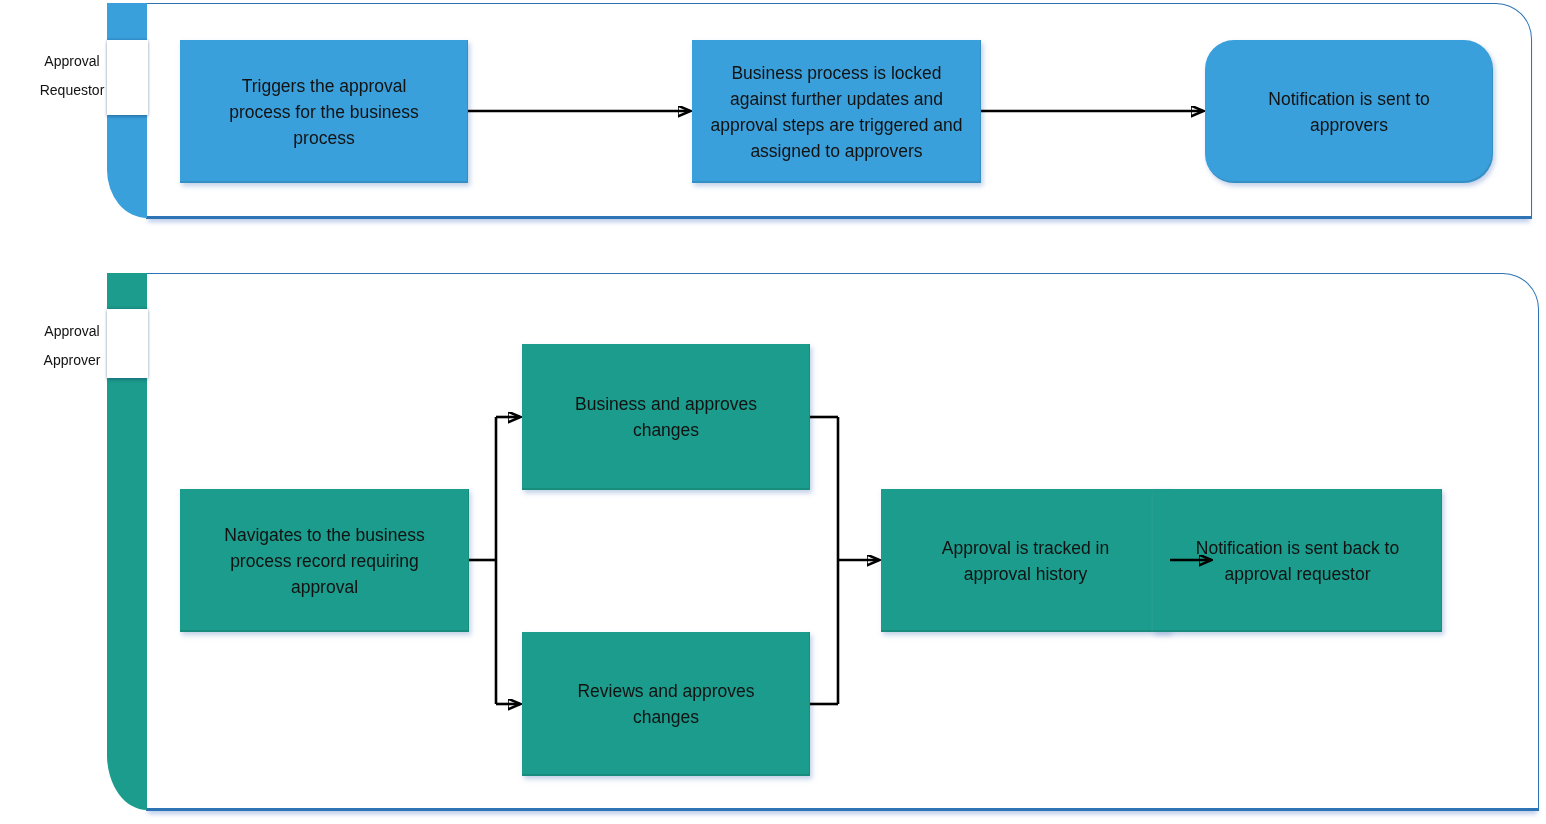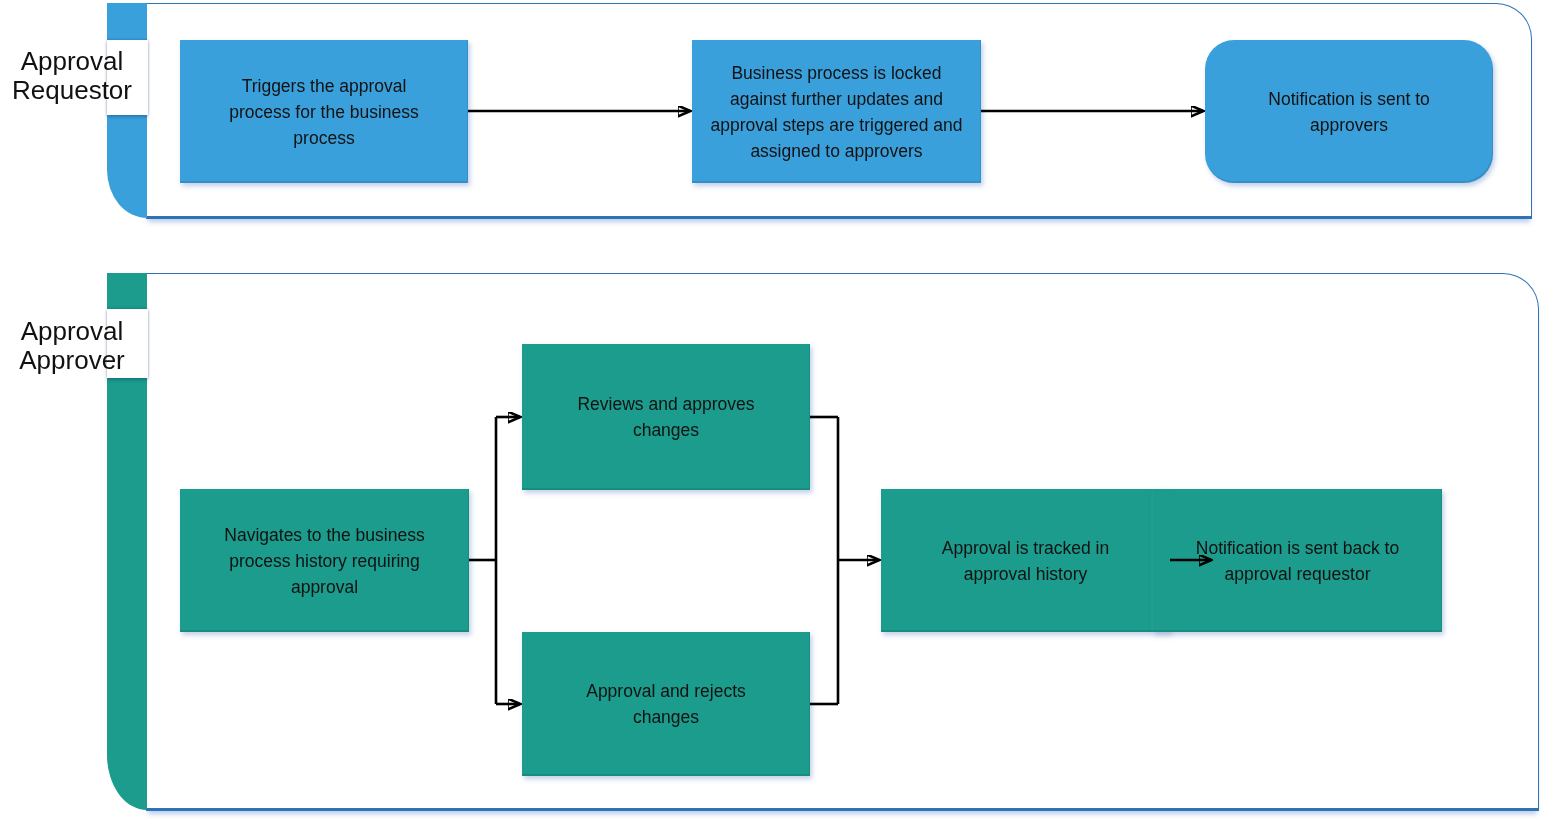--- a/index.html
+++ b/index.html
@@ -23,21 +23,21 @@
   .tab2{top:273px;height:537px;background:var(--approver_fill,#1B9C8C);border-bottom-left-radius:40px 55px;}
   .notch{
     position:absolute;left:107px;width:41px;background:#fff;
     box-shadow:0 2px 3px rgba(20,60,110,.40),0 -1px 2px rgba(20,60,110,.22);
   }
   .notch1{top:40px;height:75px;}
   .notch2{top:309px;height:69px;}
   
   .lane-label{
     position:absolute;left:8px;width:128px;text-align:center;
-    font-size:26px;line-height:29px;white-space:pre-line;color:#111;
+    font-size:14px;line-height:29px;white-space:pre-line;color:#111;
   }
   .label1{top:47px;}
   .label2{top:317px;}
   
   .node{
     position:absolute;display:flex;align-items:center;justify-content:center;
     text-align:center;font-size:17.5px;line-height:26px;color:#121212;
     box-shadow:inset -1px -2px 0 rgba(0,0,0,.10), 2px 3px 5px rgba(150,175,215,.6);
   }
   .node.blue{background:var(--requestor_fill,#3AA0DC);}
@@ -83,27 +83,27 @@
     <span class="txt">Notification is sent to approvers</span>
   </div>
 
   <div class="lane lane2"></div>
   <div class="tab tab2"></div>
   <div class="notch notch2"></div>
   <div class="lane-label label2">Approval
 Approver</div>
 
   <div class="node teal n1">
-    <span class="txt">Navigates to the business process history requiring approval</span>
+    <span class="txt">Navigates to the business process record requiring approval</span>
   </div>
   <div class="node teal n2">
-    <span class="txt">Reviews and approves changes</span>
+    <span class="txt">Business and approves changes</span>
   </div>
   <div class="node teal n3">
-    <span class="txt">Approval and rejects changes</span>
+    <span class="txt">Reviews and approves changes</span>
   </div>
   <div class="node teal n4">
     <span class="txt">Approval is tracked in approval history</span>
   </div>
   <div class="node teal n5">
     <span class="txt">Notification is sent back to approval requestor</span>
   </div>
 
   <svg class="wires" width="1546" height="824">
     <defs>

